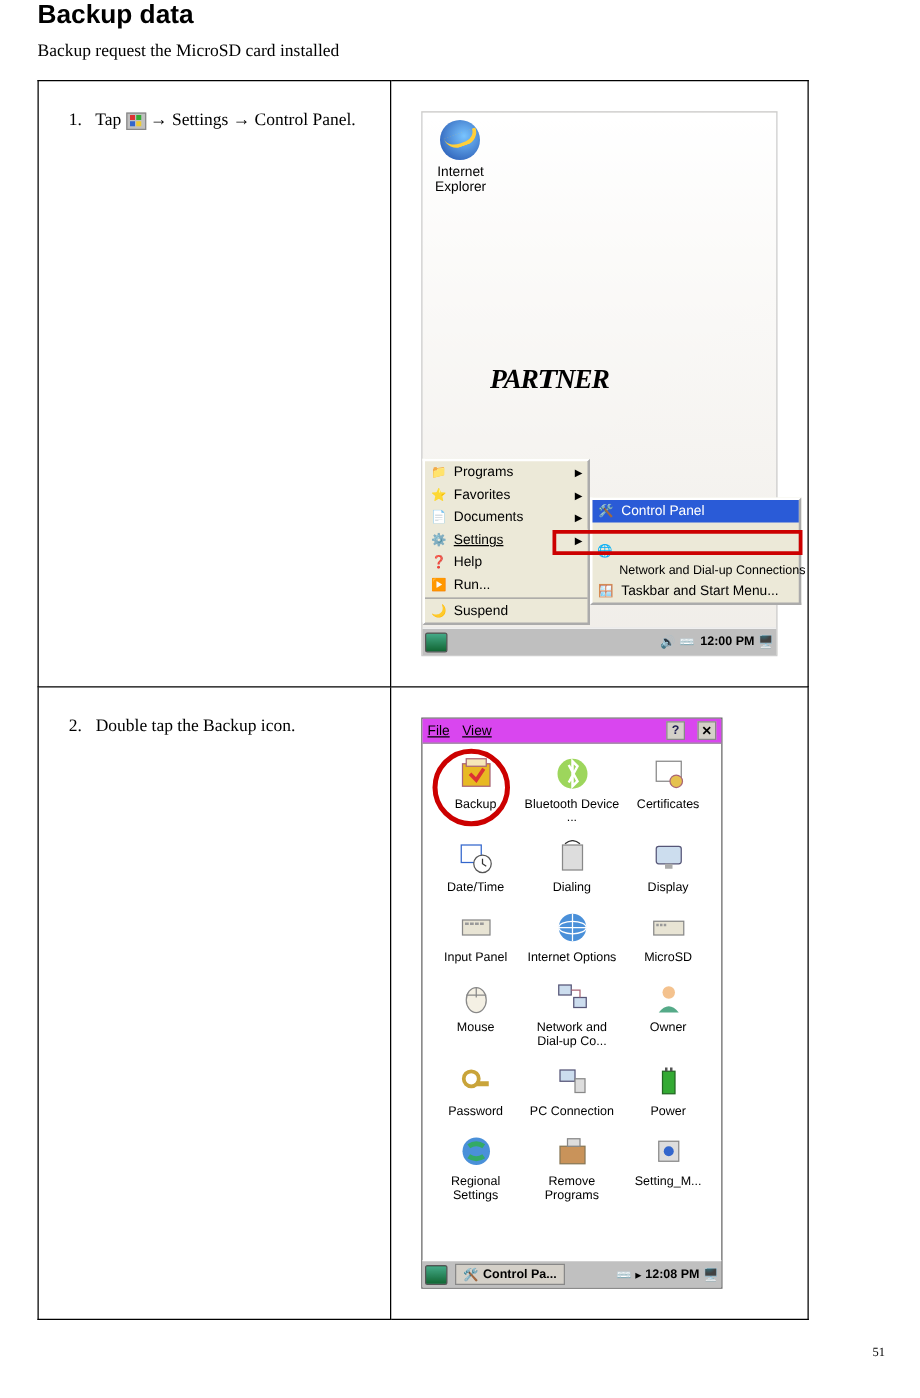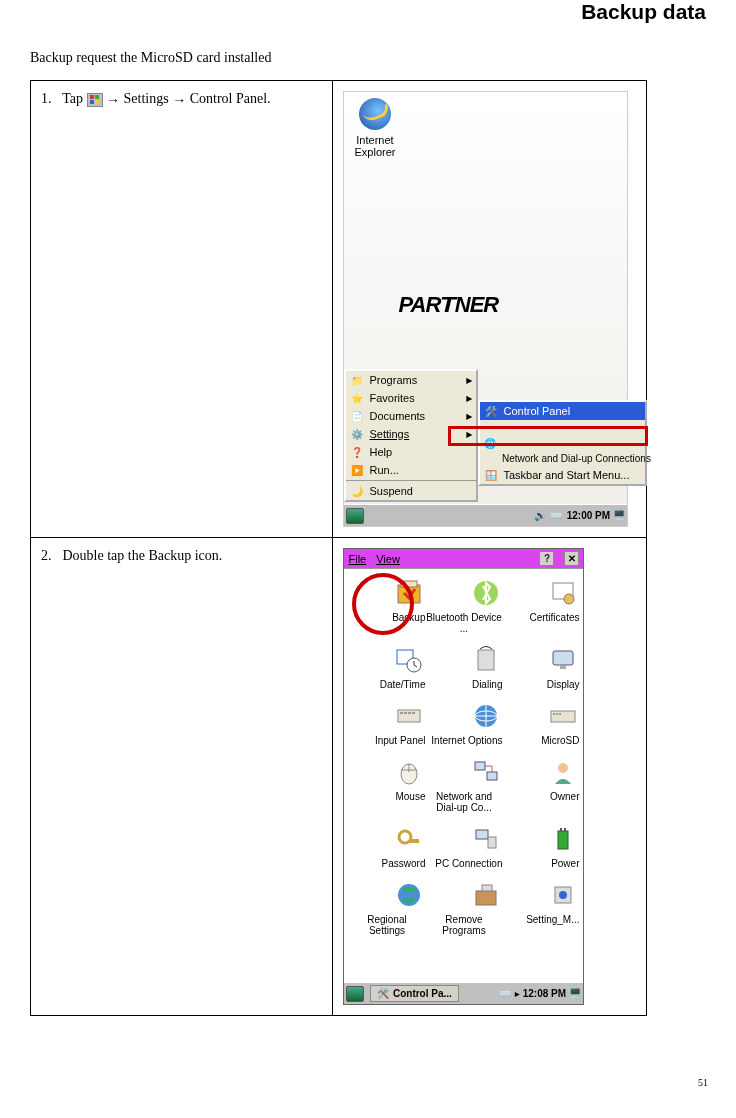--- a/index.html
+++ b/index.html
@@ -8,36 +8,35 @@
       background: #fff;
       width: 736px;
       height: 1118px;
       padding: 0 30px;
       position: relative;
     }
     .page-title {
       font-size: 21px;
       font-weight: bold;
       font-family: Arial, sans-serif;
-      margin-bottom: 26px;
-      text-align: right;
+      margin-bottom: 10px;
     }
     .page-subtitle {
       font-size: 14px;
       margin-bottom: 14px;
     }
     table.main {
       width: 617px;
       border-collapse: collapse;
       border: 1px solid #000;
     }
     table.main td {
       border: 1px solid #000;
       vertical-align: top;
-      padding: 10px;
+      padding: 24px;
     }
     .instr-cell { width: 302px; }
     .img-cell { width: 313px; padding: 6px; }
     .step-num {
       display: inline-block;
       width: 18px;
     }
     .step-text { font-size: 14px; }
     .inline-icon {
       display: inline-flex;
@@ -78,21 +77,21 @@
       width: 24px; height: 8px;
       border: 3px solid #ffcf3a;
       border-top: none;
       border-left: none;
       border-radius: 0 0 12px 12px;
       transform: rotate(-20deg);
     }
     .partner-logo {
       position: absolute;
       top: 200px; left: 54px;
-      font-family: Liberation Sans, sans-serif;
+      font-family: Liberation Serif, serif;
       font-size: 22px;
       font-weight: 900;
       font-style: italic;
       color: #000;
       letter-spacing: -1px;
     }
     .partner-stem { display: inline-block; transform: scaleX(1.2); margin: 0 1px; }
     .start-menu {
       position: absolute;
       bottom: 24px; left: 0;
@@ -170,21 +169,21 @@
     .shot2-close { width:15px;height:15px;background:#d4d0c8;border:1px solid #888;display:flex;align-items:center;justify-content:center;font-size:10px;font-weight:bold;}
     .cp-grid {
       display: grid;
       grid-template-columns: repeat(3, 1fr);
       padding: 8px 4px;
       row-gap: 10px;
     }
     .cp-item {
       display: flex;
       flex-direction: column;
-      align-items: flex-end;
+      align-items: center;
       text-align: center;
       font-size: 10px;
       white-space: nowrap;
     }
     .cp-icon {
       width: 32px; height: 32px;
       display: flex;
       align-items: center; justify-content: center;
       margin-bottom: 3px;
     }

